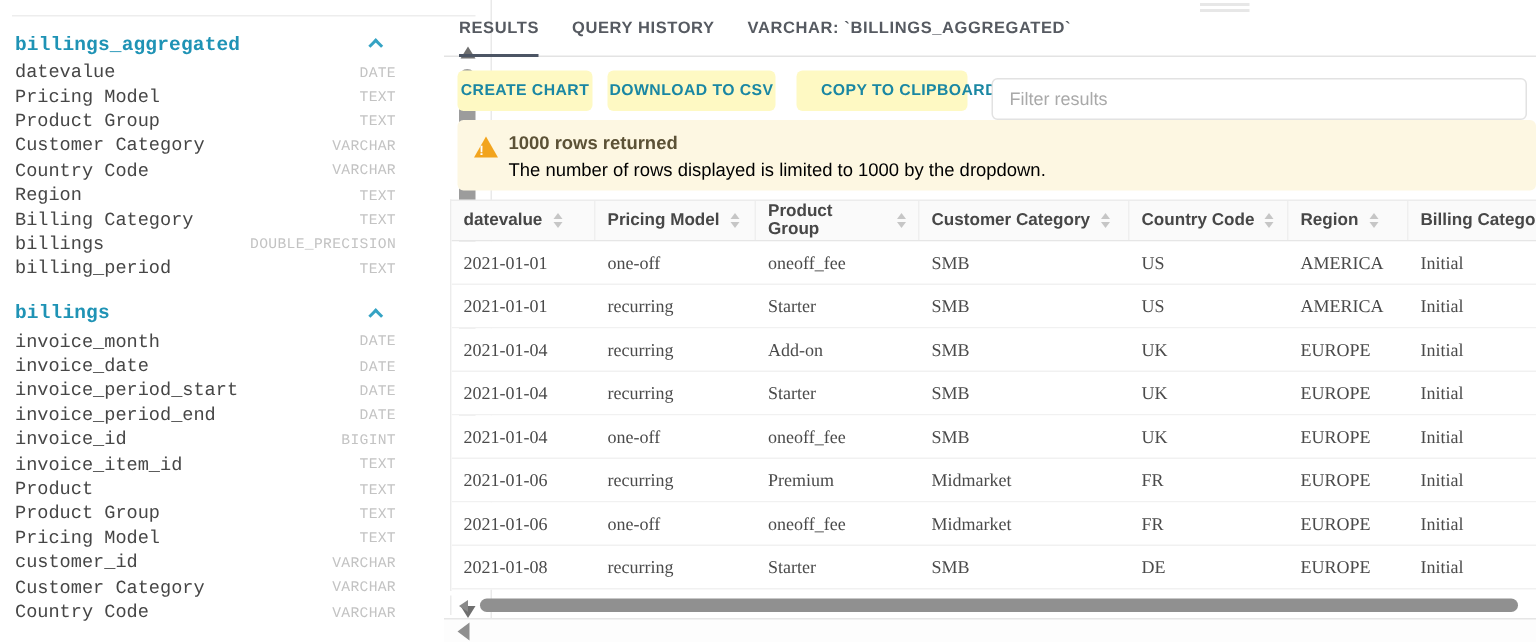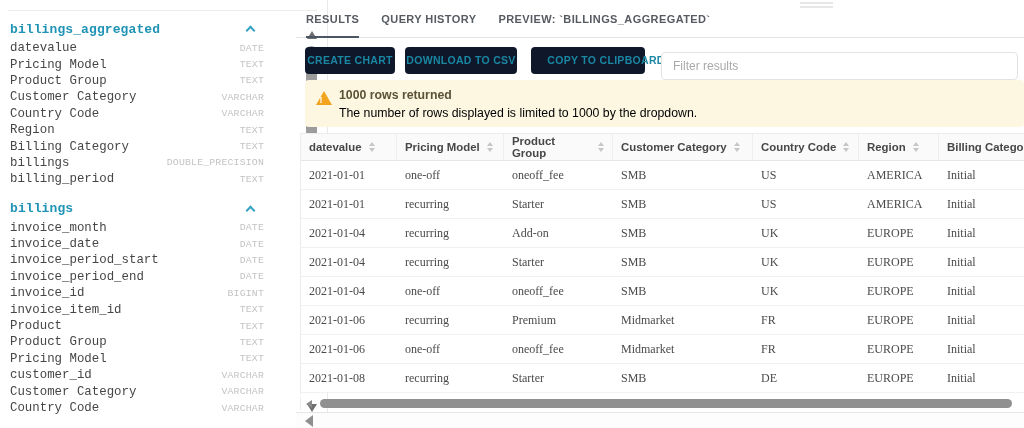--- a/index.html
+++ b/index.html
@@ -33,21 +33,21 @@
   .tabbar { position:relative; height:38px; border-bottom:1px solid #e3e3e3;
     display:flex; align-items:center; padding-left:10px; gap:22px; }
   .tab { position:relative; height:100%; display:flex; align-items:center;
     font-size:11px; font-weight:700; color:#565a61; letter-spacing:0.4px; cursor:pointer; white-space:nowrap; }
   .tab.active::after { content:""; position:absolute; left:0; right:0; bottom:-1px; height:2px; background:#4c5564; }
   .drag-handle { position:absolute; left:504px; top:2px; width:33px; }
   .drag-handle i { display:block; height:2px; background:#e7e7e7; margin-bottom:2px; }
 
   .toolbar { position:absolute; left:9px; top:46px; height:28px; display:flex; align-items:center; }
   .btn { height:27px; display:flex; align-items:center; justify-content:center;
-    background:#0f172a; color:#1a87a3; font-size:10.5px; font-weight:700; letter-spacing:0.3px;
+    background:#fef9c3; color:#1a87a3; font-size:10.5px; font-weight:700; letter-spacing:0.3px;
     border:none; border-radius:4px; cursor:pointer; font-family:"Liberation Sans", sans-serif; white-space:nowrap; }
   .btn-chart { width:90px; margin-right:10px; }
   .btn-csv { width:112px; margin-right:14px; }
   .btn-copy { width:114px; margin-right:16px;padding-left:36px; }
   .filter-input { width:357px; height:28px; border:1px solid #e2e2e2; border-radius:4px;
     padding:0 11px; font-size:12px; color:#555; font-family:"Liberation Sans", sans-serif; outline:none;margin-top:12px; }
   .filter-input::placeholder { color:#a9a9a9; }
 
   .banner { position:absolute; left:9px; top:80px; width:719px; height:47px; background:#fdf7e2;
     border-radius:4px; padding:8px 12px 8px 34px; }
@@ -198,21 +198,21 @@
   <div class="results">
 
     <div class="tabbar">
       <div class="tab active">
           <span>RESULTS</span>
         </div>
       <div class="tab">
           <span>QUERY HISTORY</span>
         </div>
       <div class="tab">
-          <span>PREVIEW: `BILLINGS_AGGREGATED`</span>
+          <span>VARCHAR: `BILLINGS_AGGREGATED`</span>
         </div>
       <div class="drag-handle">
           <i></i>
           <i></i>
         </div>
     </div>
 
     <div class="toolbar">
       <button class="btn btn-chart">CREATE CHART</button>
       <button class="btn btn-csv">DOWNLOAD TO CSV</button>

